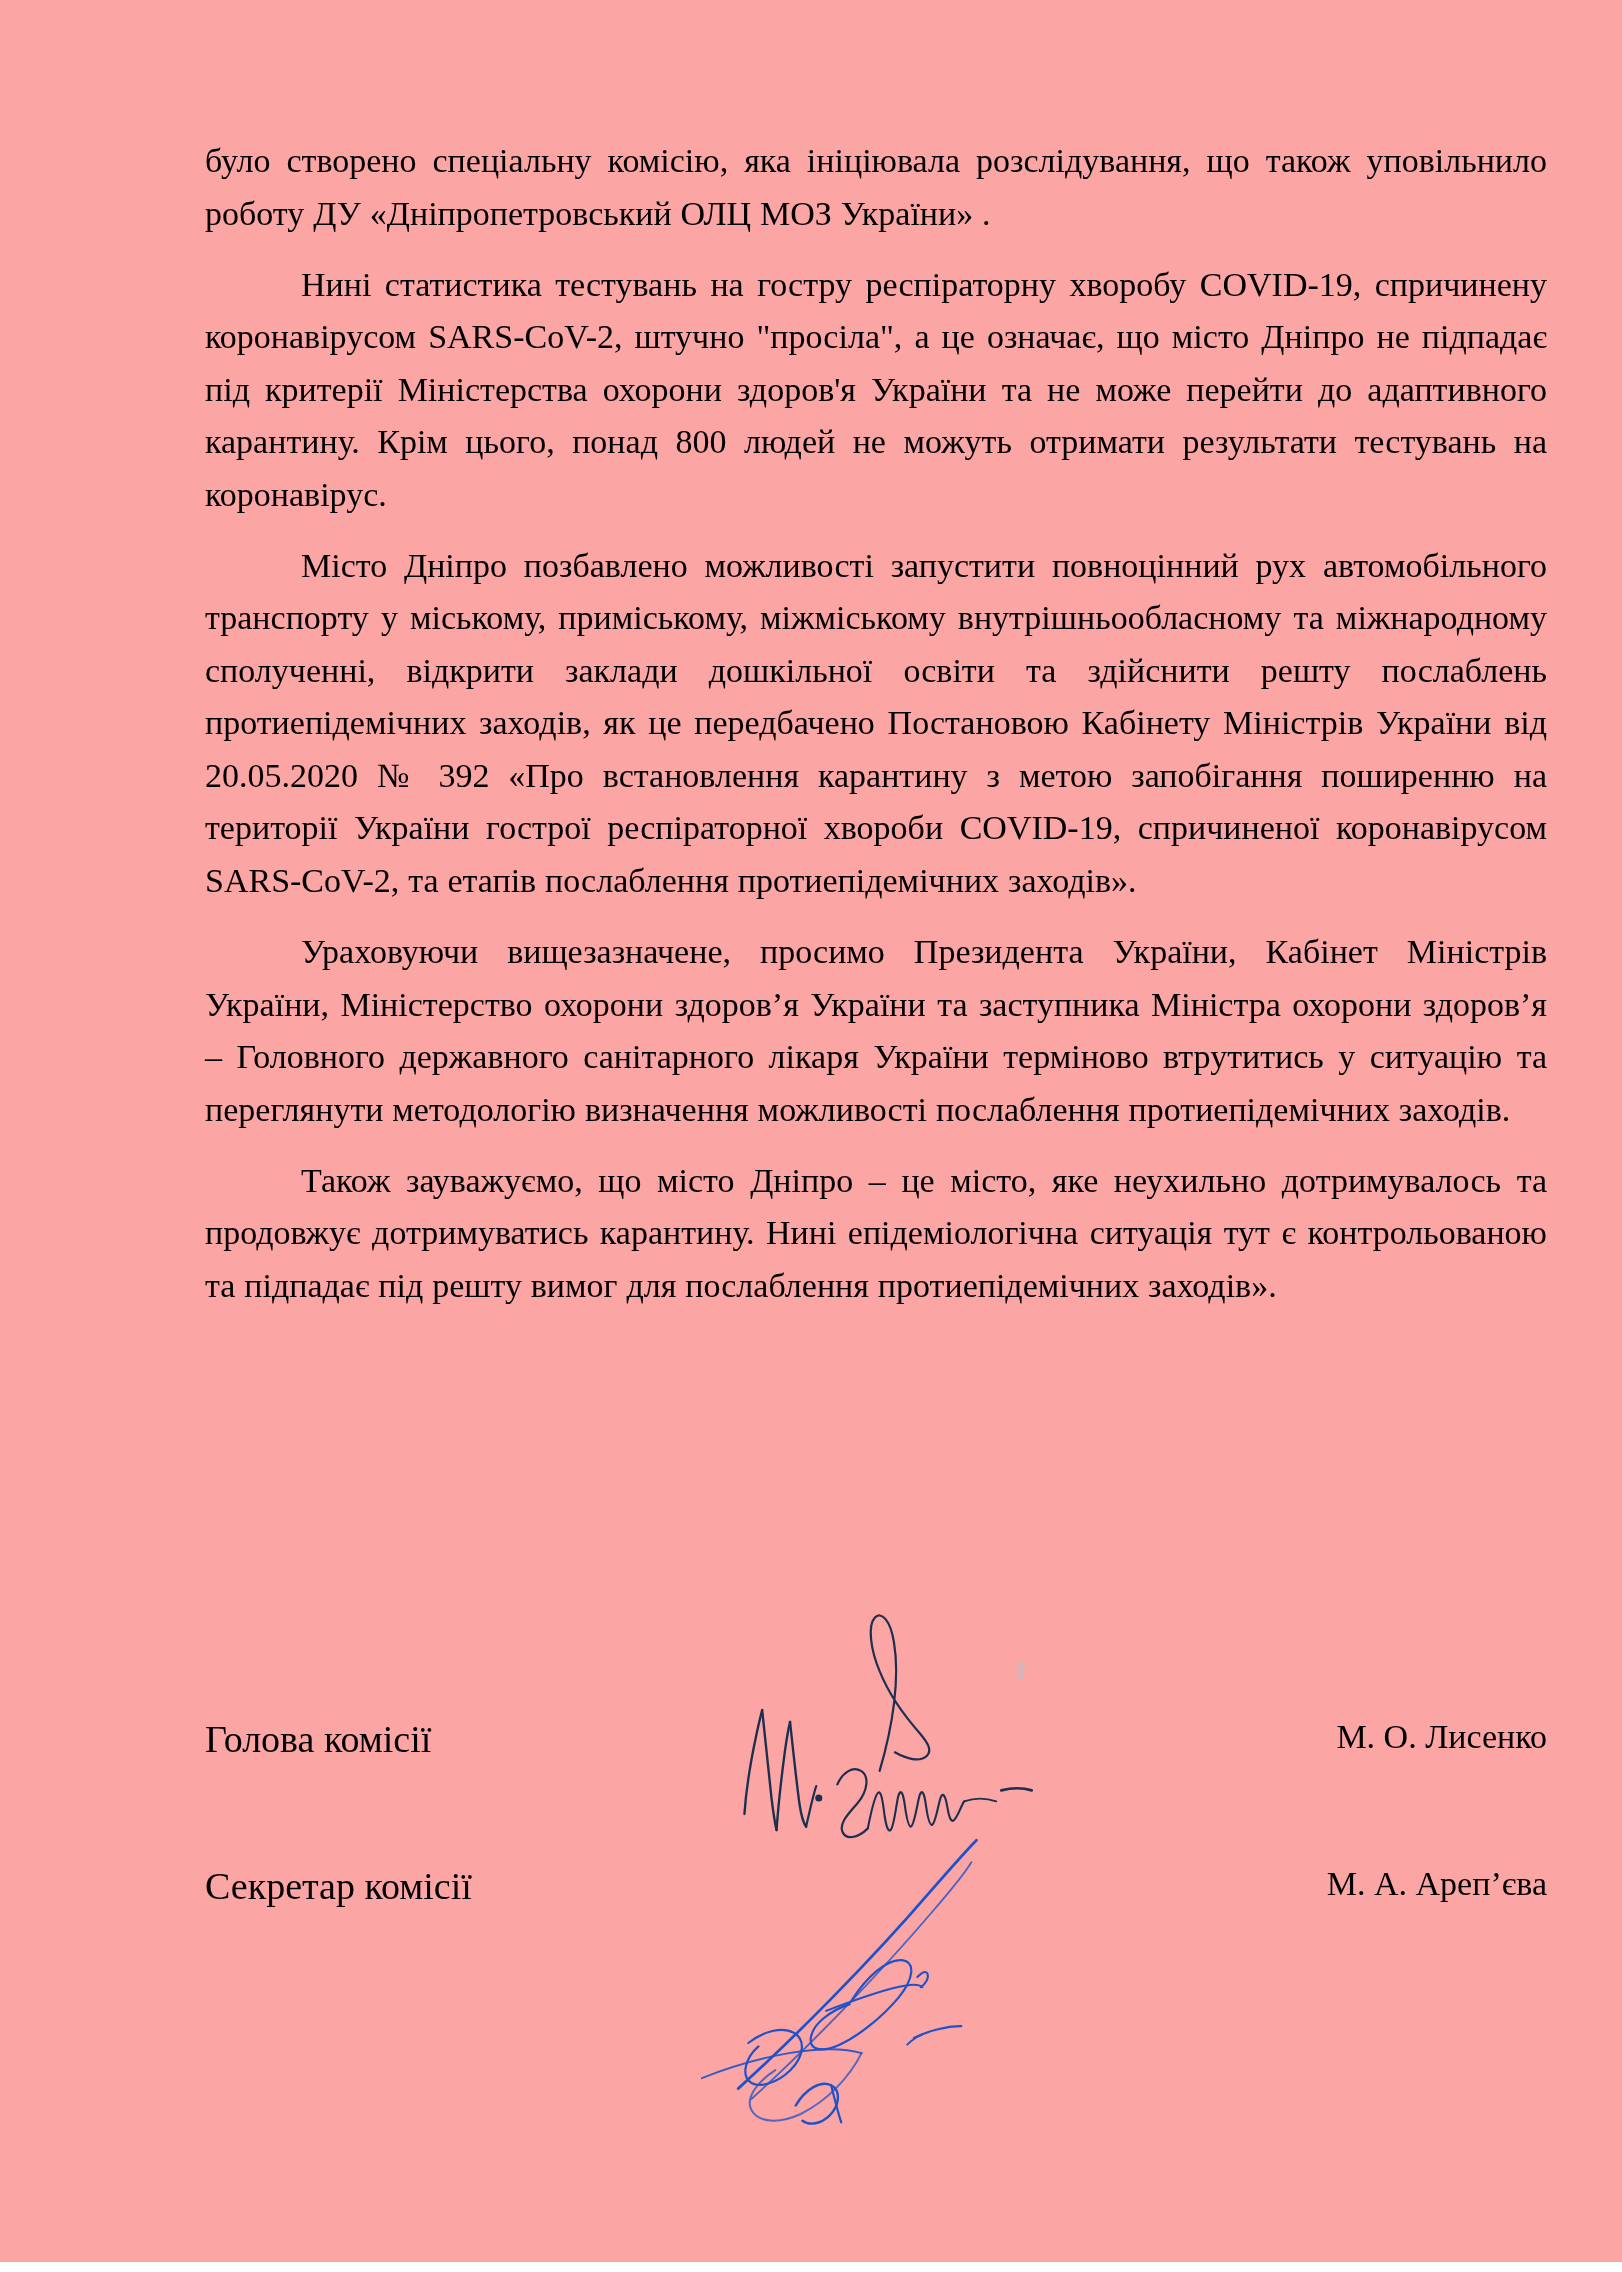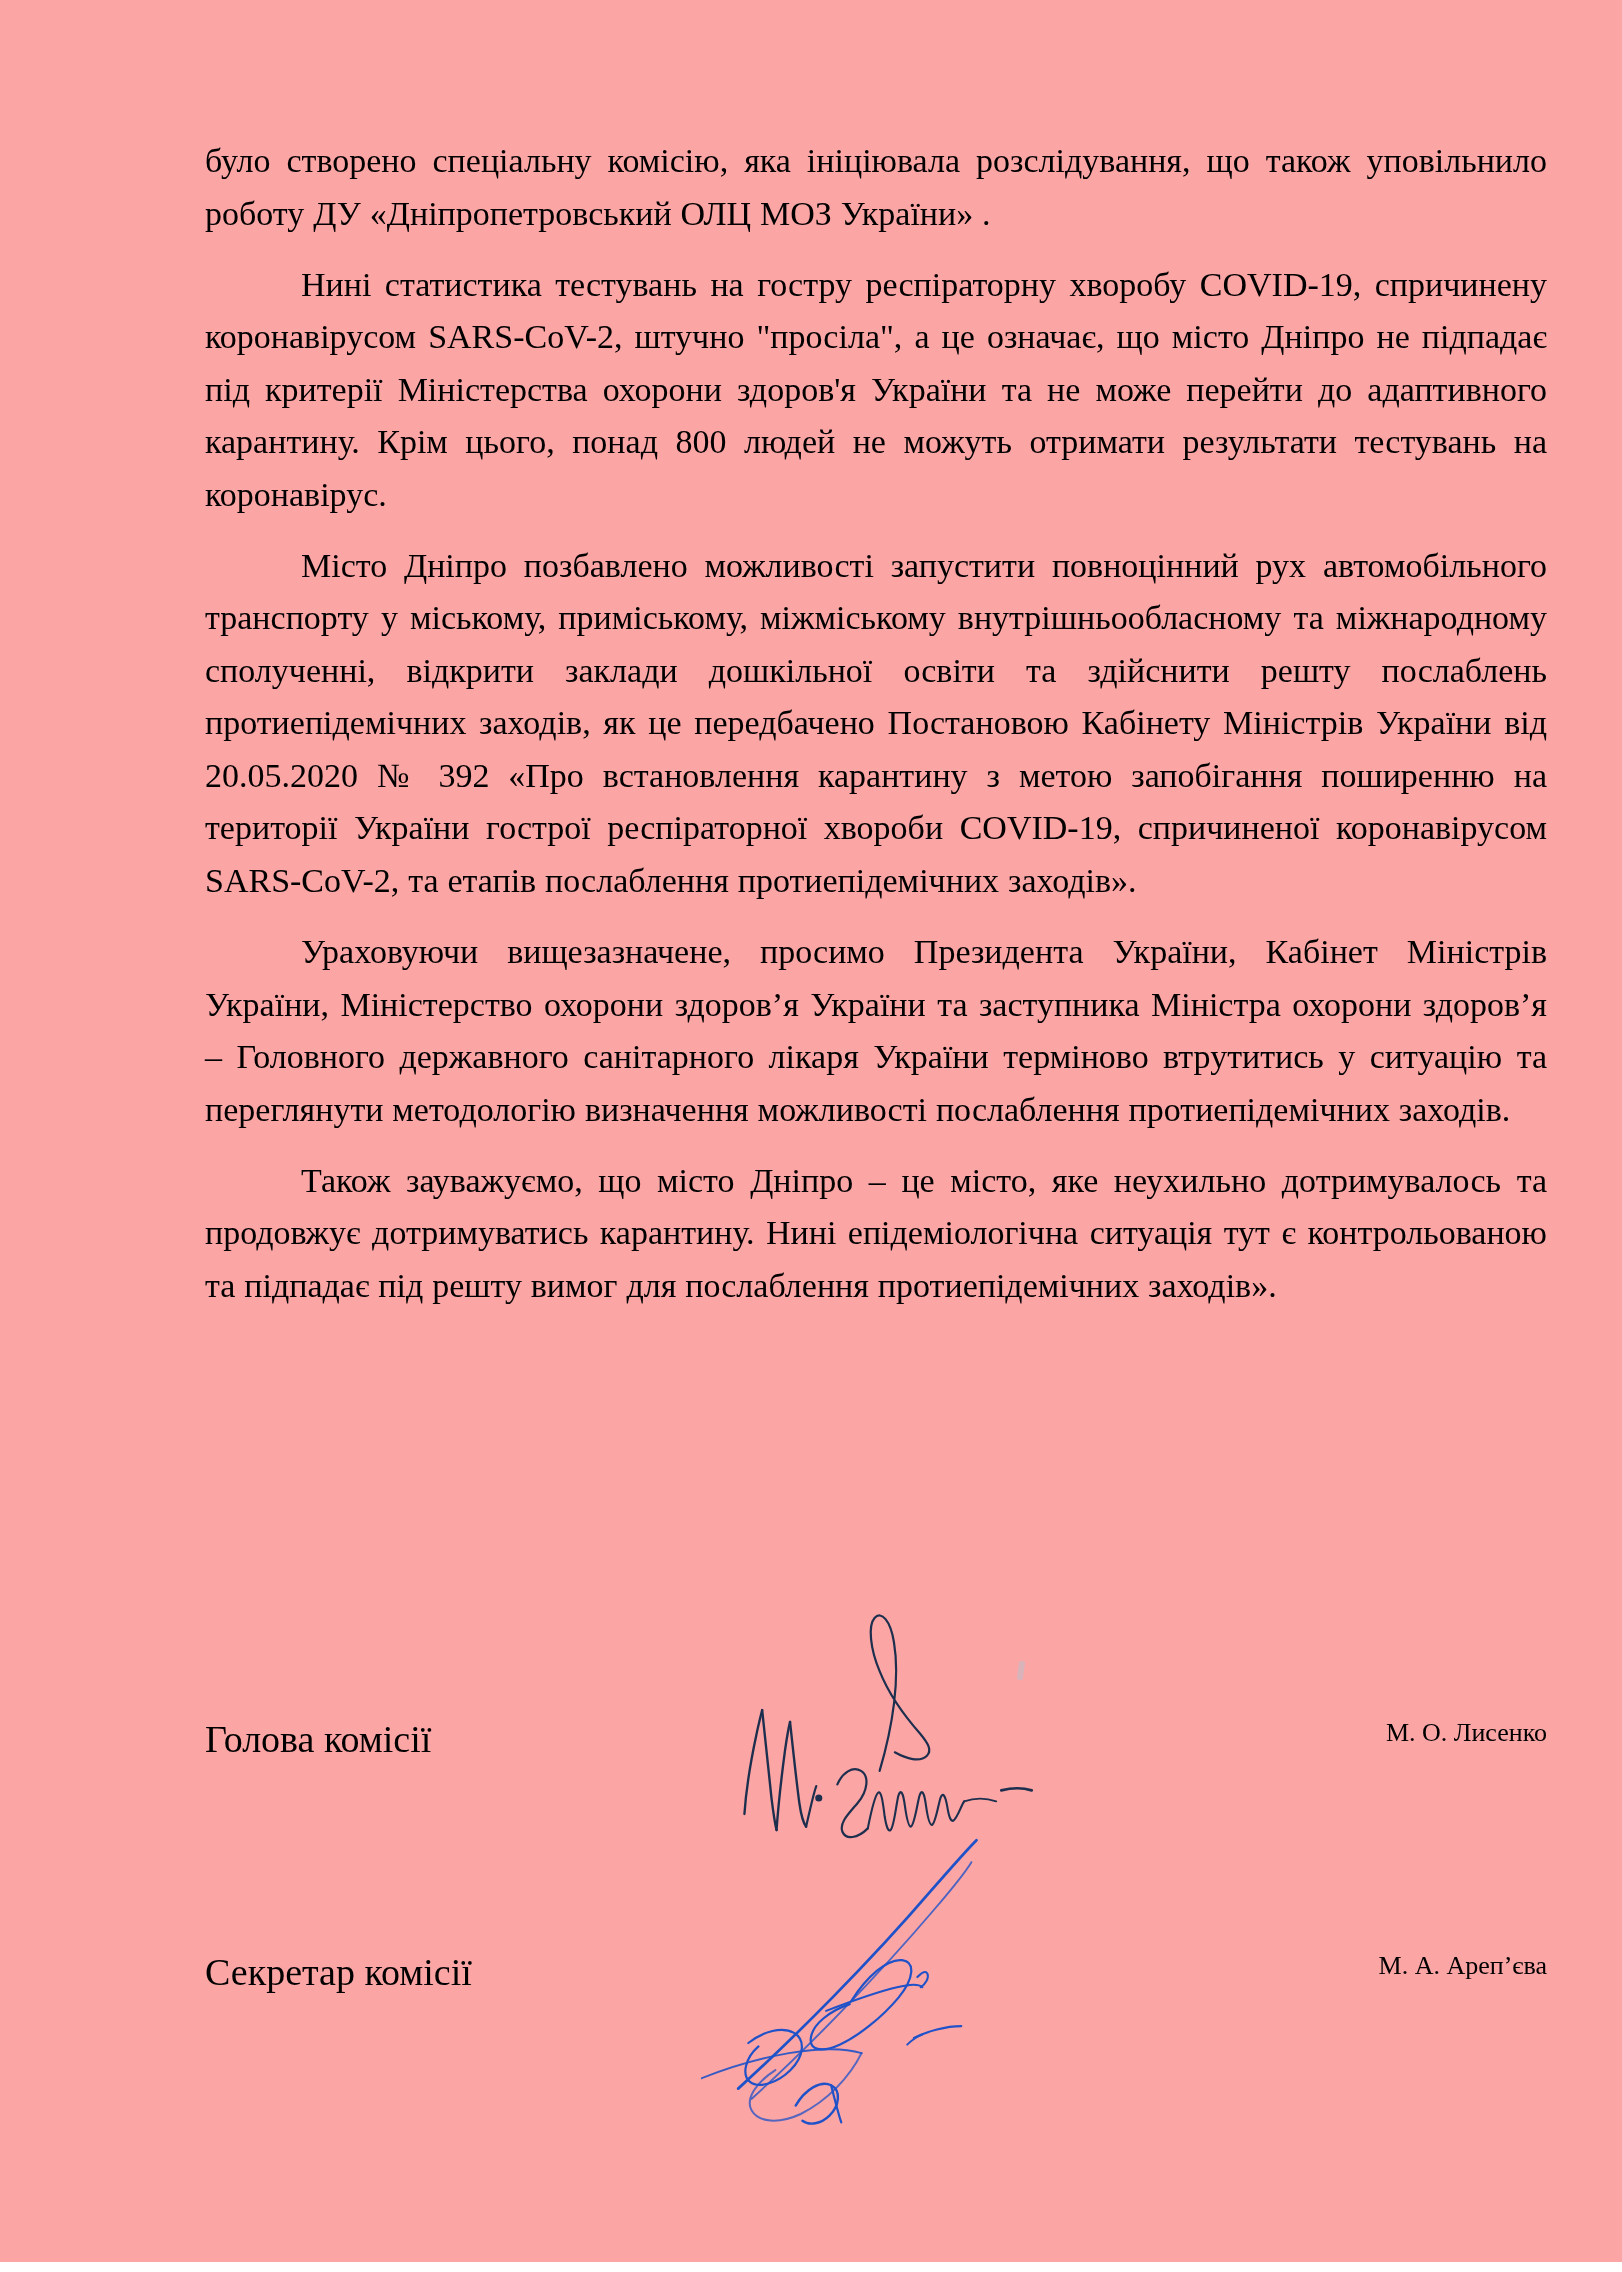--- a/index.html
+++ b/index.html
@@ -45,35 +45,35 @@
   }
 
   
   .sign-block {
     position: absolute;
     left: 205px;
     width: 1342px;
     height: 101px;
   }
   .sign-block.first  { top: 1717px; }
-  .sign-block.second { top: 1950px; text-align: center; }
+  .sign-block.second { top: 1864px; text-align: center; }
 
   .sign-role {
     position: absolute;
     left: 0;
     top: 0;
     font-size: 38px;
     line-height: 1.2;
     white-space: nowrap;
   }
   .sign-name {
     position: absolute;
     right: 0;
     top: 0;
-    font-size: 26px;
+    font-size: 34px;
     line-height: 1.2;
     white-space: nowrap;
   }
 
   
   .ink {
     position: absolute;
     pointer-events: none;
   }
   .ink-1 {

